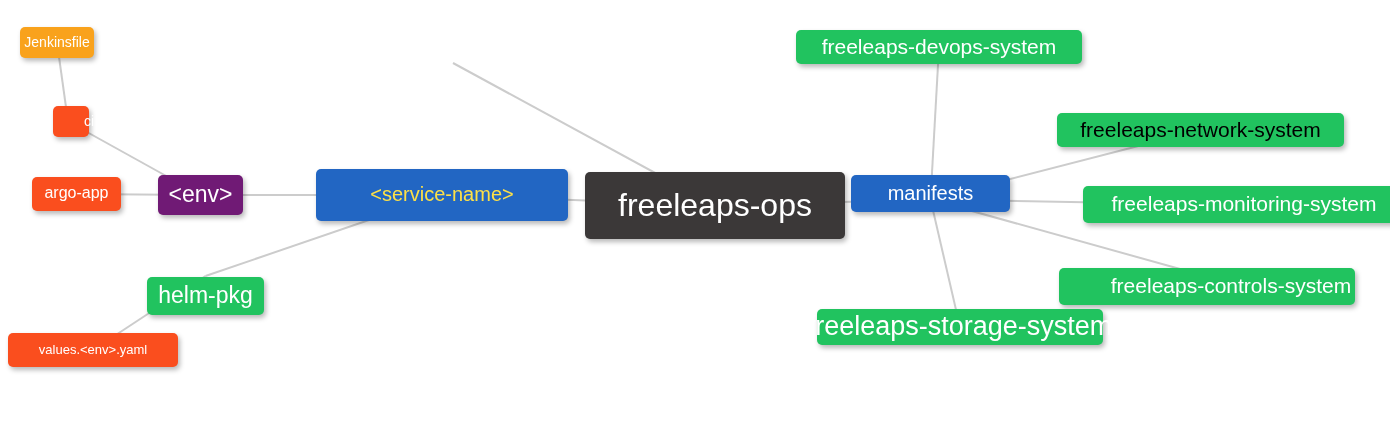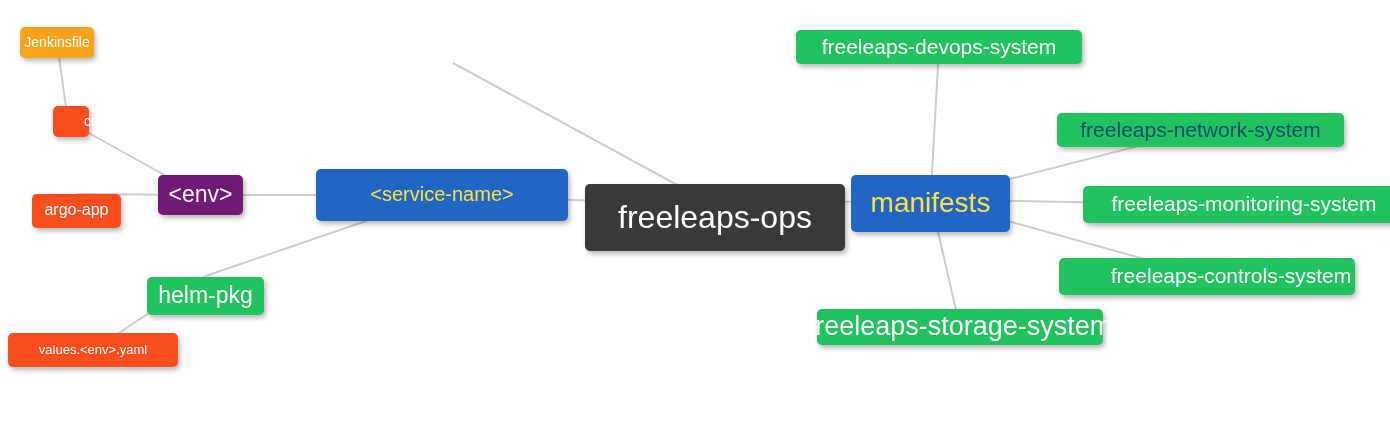--- a/index.html
+++ b/index.html
@@ -71,50 +71,50 @@
       <line x1="930.5" y1="199.5" x2="1207" y2="276.5" stroke="#cccccc"></line>
       <line x1="930.5" y1="199.5" x2="960" y2="327" stroke="#cccccc"></line>
     </svg>
   <div class="nodes-layer">
       <div class="node" style="left: 20px; top: 27px; width: 74px; height: 31px; background: rgb(249, 162, 28); color: rgb(255, 255, 255); font-size: 14px;">
         <span>Jenkinsfile</span>
       </div>
       <div class="node" style="left: 53px; top: 106px; width: 30px; height: 31px; background: rgb(250, 78, 30); color: rgb(255, 255, 255); font-size: 14px; padding-left: 36px;">
         <span>ci</span>
       </div>
-      <div class="node" style="left: 32px; top: 177px; width: 89px; height: 34px; background: rgb(250, 78, 30); color: rgb(255, 255, 255); font-size: 16px; margin-top: 17px;">
+      <div class="node" style="left: 32px; top: 177px; width: 89px; height: 34px; background: rgb(250, 78, 30); color: rgb(255, 255, 255); font-size: 16px;">
         <span>argo-app</span>
       </div>
       <div class="node" style="left: 158px; top: 175px; width: 85px; height: 40px; background: #701a75; color: rgb(255, 255, 255); font-size: 23px;">
         <span>&lt;env&gt;</span>
       </div>
       <div class="node" style="left: 147px; top: 257px; width: 117px; height: 38px; background: rgb(33, 195, 95); color: rgb(255, 255, 255); font-size: 23px; margin-top: 20px;">
         <span>helm-pkg</span>
       </div>
       <div class="node" style="left: 8px; top: 333px; width: 170px; height: 34px; background: rgb(250, 78, 30); color: rgb(255, 255, 255); font-size: 13px;">
         <span>values.&lt;env&gt;.yaml</span>
       </div>
       <div class="node" style="left: 316px; top: 169px; width: 252px; height: 52px; background: rgb(34, 102, 195); color: #fde047; font-size: 20px;">
         <span>&lt;service-name&gt;</span>
       </div>
-      <div class="node" style="left: 585px; top: 172px; width: 260px; height: 67px; background: rgb(59, 56, 56); color: rgb(255, 255, 255); font-size: 32px; margin-top: 12px;">
+      <div class="node" style="left: 585px; top: 172px; width: 260px; height: 67px; background: rgb(59, 56, 56); color: rgb(255, 255, 255); font-size: 32px;">
         <span>freeleaps-ops</span>
       </div>
-      <div class="node" style="left: 851px; top: 175px; width: 159px; height: 57px; background: rgb(34, 102, 195); color: #fde047; font-size: 28px;">
+      <div class="node" style="left: 851px; top: 175px; width: 159px; height: 37px; background: rgb(34, 102, 195); color: #ffffff; font-size: 20px;">
         <span>manifests</span>
       </div>
       <div class="node" style="left: 796px; top: 30px; width: 286px; height: 34px; background: rgb(33, 195, 95); color: rgb(255, 255, 255); font-size: 21px;">
         <span>freeleaps-devops-system</span>
       </div>
-      <div class="node" style="left: 1057px; top: 113px; width: 287px; height: 34px; background: rgb(33, 195, 95); color: #0c4a6e; font-size: 21px;">
+      <div class="node" style="left: 1057px; top: 113px; width: 287px; height: 34px; background: rgb(33, 195, 95); color: #000000; font-size: 21px;">
         <span>freeleaps-network-system</span>
       </div>
       <div class="node" style="left: 1083px; top: 186px; width: 322px; height: 37px; background: rgb(33, 195, 95); color: rgb(255, 255, 255); font-size: 21px;">
         <span>freeleaps-monitoring-system</span>
       </div>
-      <div class="node" style="left: 1059px; top: 258px; width: 296px; height: 37px; background: rgb(33, 195, 95); color: rgb(255, 255, 255); font-size: 21px; padding-left: 48px;">
+      <div class="node" style="left: 1059px; top: 268px; width: 296px; height: 37px; background: rgb(33, 195, 95); color: rgb(255, 255, 255); font-size: 21px; padding-left: 48px;">
         <span>freeleaps-controls-system</span>
       </div>
       <div class="node" style="left: 817px; top: 309px; width: 286px; height: 36px; background: rgb(33, 195, 95); color: rgb(255, 255, 255); font-size: 27px;">
         <span>freeleaps-storage-system</span>
       </div>
     </div>
 </div>
 
 </body></html>

